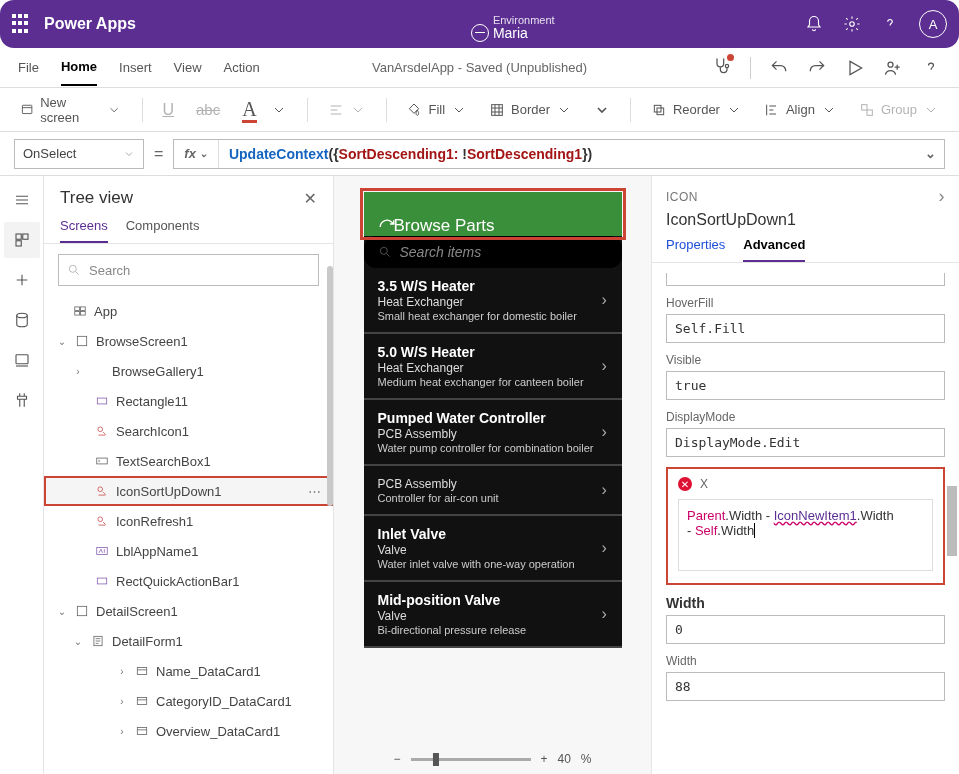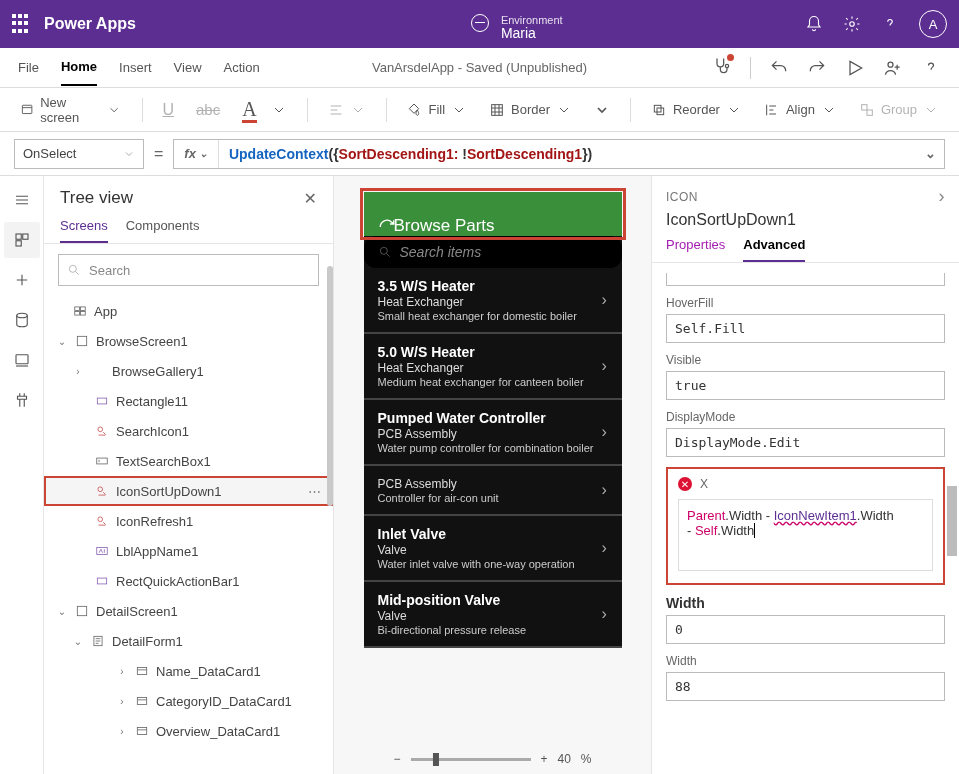--- a/index.html
+++ b/index.html
@@ -1,23 +1,23 @@
 <!DOCTYPE html>
 <html><head>
 <meta charset="utf-8">
 <style>
 * { box-sizing: border-box; margin: 0; padding: 0; font-family: "Segoe UI", sans-serif; }
 body { width: 959px; height: 774px; overflow: hidden; background: #fff; color: #333; font-size: 13px; }
 
 
-.header { background: #5c2e91; color: #fff; height: 48px; display: flex; align-items: center; padding: 0 12px; }
+.header { background: #5c2e91; color: #fff; height: 48px; display: flex; align-items: center; padding: 0 12px; border-radius: 14px; }
 .header .waffle { width: 20px; height: 20px; margin-right: 12px; display:flex;flex-wrap:wrap;gap:2px; cursor:pointer;}
 .header .waffle span{width:4px;height:4px;background:#fff;}
 .header .title { font-size: 16px; font-weight: 600; }
-.header .env { margin-left: 335px; display:flex;align-items:flex-start;gap:12px;margin-top:8px;}
+.header .env { margin-left: 335px; display:flex;align-items:flex-end;gap:4px;margin-top:8px;}
 .header .env-icon{width:18px;height:18px;border:1.5px solid #fff;border-radius:50%;position:relative;}
 .header .env-icon::after{content:"";position:absolute;left:3px;right:3px;top:7px;border-top:1.5px solid #fff;}
 .header .env-text{display:flex;flex-direction:column;line-height:1.1;}
 .header .env-text small{font-size:11px;opacity:.85;}
 .header .env-text b{font-size:14px;font-weight:400;}
 .header .right{margin-left:auto;display:flex;align-items:center;gap:20px;}
 .header .right svg{width:18px;height:18px;fill:none;stroke:#fff;stroke-width:1.5;}
 .header .avatar{width:28px;height:28px;border:1px solid #fff;border-radius:50%;display:flex;align-items:center;justify-content:center;font-size:13px;}
 
 
@@ -104,21 +104,21 @@
 .phone-list .row .chev{position:absolute;right:10px;top:50%;transform:translateY(-50%);color:#aaa;font-size:16px;}
 .zoom{position:absolute;bottom:8px;left:50%;transform:translateX(-50%);display:flex;align-items:center;gap:10px;color:#555;font-size:12px;}
 .zoom .track{width:120px;height:3px;background:#aaa;position:relative;}
 .zoom .track .knob{position:absolute;left:22px;top:-5px;width:6px;height:13px;background:#555;}
 
 
 .rpanel{width:308px;border-left:1px solid #e5e5e5;display:flex;flex-direction:column;position:relative;}
 .rpanel .rhead{padding:10px 14px 2px;display:flex;align-items:center;justify-content:space-between;color:#777;font-size:12px;letter-spacing:.5px;}
 .rpanel .rtitle{padding:2px 14px 8px;font-size:16px;}
 .rpanel .rtabs{display:flex;gap:18px;padding:0 14px;border-bottom:1px solid #e5e5e5;}
-.rpanel .rtabs .rt{padding-bottom:8px;cursor:pointer;color:#a21caf;}
+.rpanel .rtabs .rt{padding-bottom:8px;cursor:pointer;color:#1d4ed8;}
 .rpanel .rtabs .rt.active{color:#000;border-bottom:2px solid #5c2e91;font-weight:600;}
 .rpanel .body{flex:1;overflow:auto;padding:10px 14px;}
 .rpanel .lbl{font-size:12px;color:#666;margin:10px 0 4px;}
 .rpanel .inp{border:1px solid #bbb;padding:6px 8px;font-family:Consolas,monospace;font-size:13px;background:#fff;}
 .rpanel .xbox{border:2px solid #c43;padding:8px 10px 12px;margin-top:10px;}
 .rpanel .xbox .xhdr{display:flex;align-items:center;gap:8px;font-size:12px;color:#666;}
 .errdot{width:14px;height:14px;border-radius:50%;background:#d13;color:#fff;display:flex;align-items:center;justify-content:center;font-size:10px;}
 .rpanel .xbox .codearea{border:1px solid #ddd;padding:8px;margin-top:8px;font-family:Consolas,monospace;font-size:13px;min-height:72px;}
 .codearea .p1{color:#c06;} .codearea .p2{color:#5c2e91;text-decoration:underline wavy #c06;} .codearea .cursor{border-right:1.5px solid #000;}
 .rpanel .scrollbar{position:absolute;right:2px;top:60px;bottom:4px;width:10px;}

